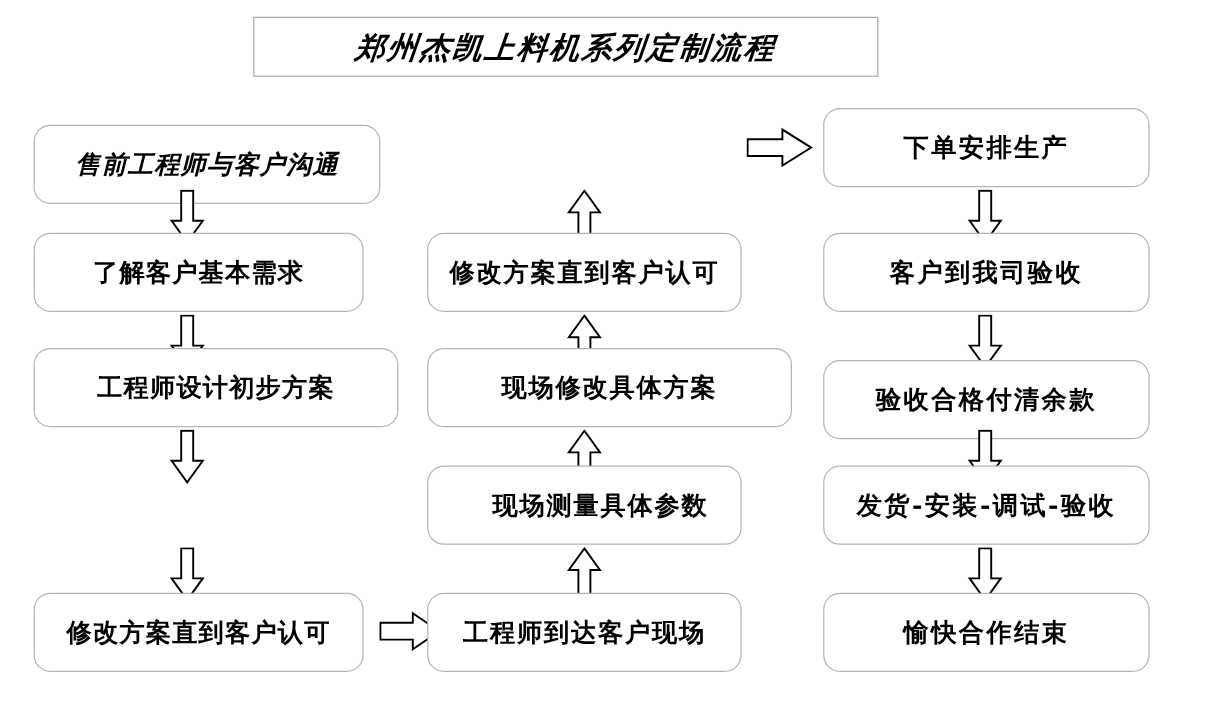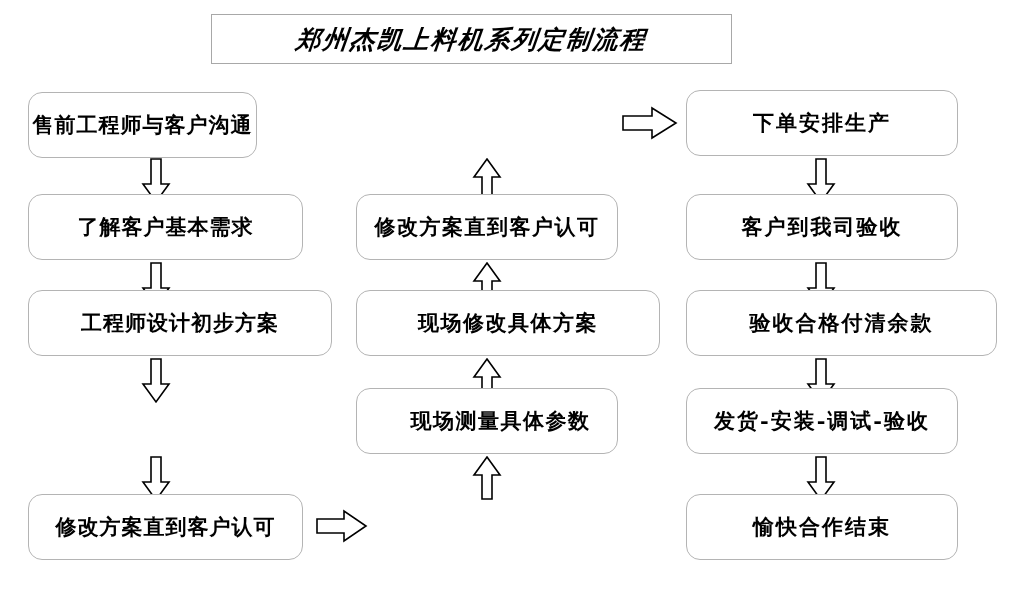--- a/index.html
+++ b/index.html
@@ -78,21 +78,21 @@
 </style>
 </head>
 <body>
 
 <div id="canvas">
 
   <div class="title-box">
     <span class="title-text">郑州杰凯上料机系列定制流程</span>
   </div>
 
-  <div class="node col-left" style="left:28px;  top:92px;  width:229px; height:66px;">
+  <div class="node col-left" style="left:28px;  top:104px;  width:289px; height:66px;font-style:italic;">
     <span class="node-label">售前工程师与客户沟通</span>
   </div>
 
   <div class="arrow" style="left:141px; top:158px;">
     <svg width="30" height="46" viewBox="0 0 30 46">
       <polygon points="10,1 20,1 20,26 28,26 15,44 2,26 10,26" fill="#ffffff" stroke="#000000" stroke-width="1.6"></polygon>
     </svg>
   </div>
 
   <div class="node col-left" style="left:28px;  top:194px; width:275px; height:66px;">
@@ -162,20 +162,23 @@
   <div class="node col-mid" style="left:356px; top:388px; width:262px; height:66px;padding-left:27px;">
     <span class="node-label">现场测量具体参数</span>
   </div>
 
   <div class="arrow" style="left:472px; top:456px;">
     <svg width="30" height="44" viewBox="0 0 30 44">
       <polygon points="15,1 28,19 20,19 20,43 10,43 10,19 2,19" fill="#ffffff" stroke="#000000" stroke-width="1.6"></polygon>
     </svg>
   </div>
 
+  <div class="node col-mid" style="left:356px; top:494px; width:262px; height:66px;">
+    <span class="node-label">工程师到达客户现场</span>
+  </div>
 
   <div class="arrow" style="left:622px; top:105px;">
     <svg width="56" height="36" viewBox="0 0 56 36">
       <polygon points="1,11 30,11 30,3 54,18 30,33 30,25 1,25" fill="#ffffff" stroke="#000000" stroke-width="1.6"></polygon>
     </svg>
   </div>
 
   <div class="node col-right" style="left:686px; top:90px;  width:272px; height:66px;">
     <span class="node-label">下单安排生产</span>
   </div>
@@ -189,21 +192,21 @@
   <div class="node col-right" style="left:686px; top:194px; width:272px; height:66px;">
     <span class="node-label">客户到我司验收</span>
   </div>
 
   <div class="arrow" style="left:806px; top:262px;">
     <svg width="30" height="46" viewBox="0 0 30 46">
       <polygon points="10,1 20,1 20,26 28,26 15,44 2,26 10,26" fill="#ffffff" stroke="#000000" stroke-width="1.6"></polygon>
     </svg>
   </div>
 
-  <div class="node col-right" style="left:686px; top:290px; width:311px; height:66px;">
+  <div class="node col-right" style="left:686px; top:300px; width:272px; height:66px;">
     <span class="node-label">验收合格付清余款</span>
   </div>
 
   <div class="arrow" style="left:806px; top:358px;">
     <svg width="30" height="46" viewBox="0 0 30 46">
       <polygon points="10,1 20,1 20,26 28,26 15,44 2,26 10,26" fill="#ffffff" stroke="#000000" stroke-width="1.6"></polygon>
     </svg>
   </div>
 
   <div class="node col-right" style="left:686px; top:388px; width:272px; height:66px;">

